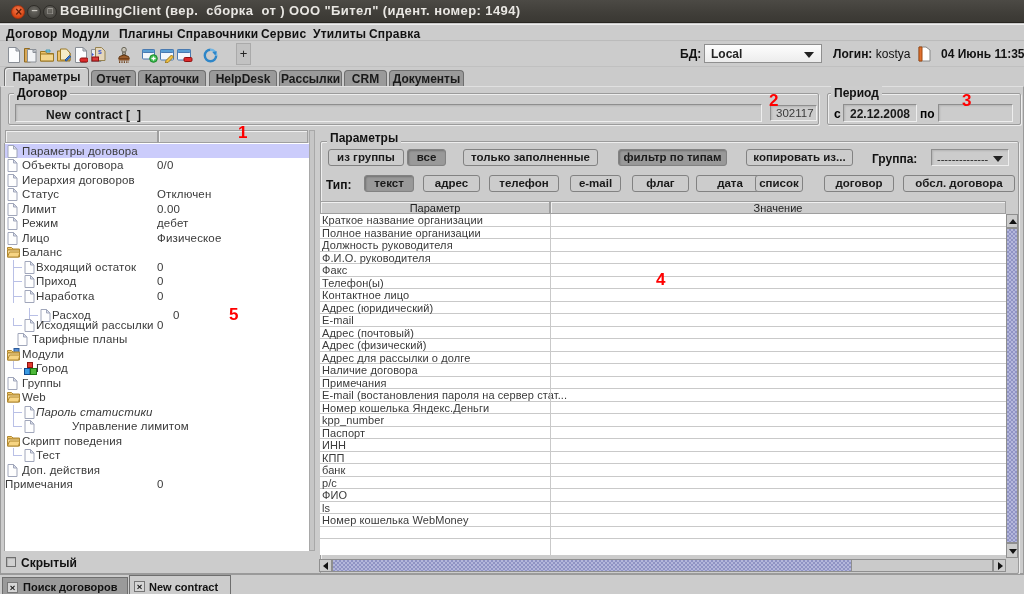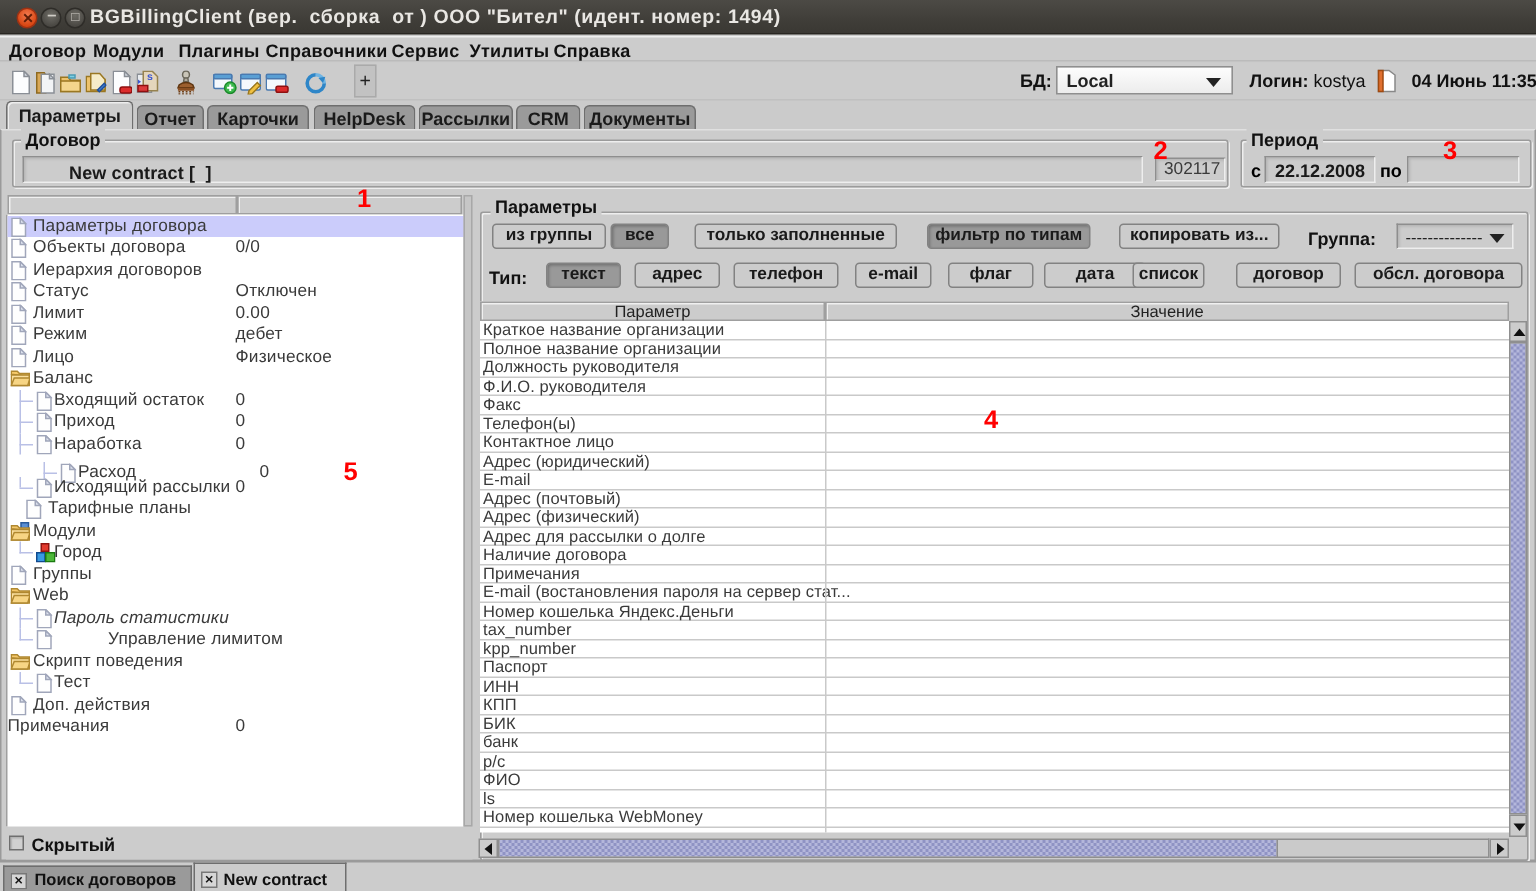--- a/index.html
+++ b/index.html
@@ -431,26 +431,24 @@
 <div class="prow">Контактное лицо</div>
 <div class="prow">Адрес (юридический)</div>
 <div class="prow">E-mail</div>
 <div class="prow">Адрес (почтовый)</div>
 <div class="prow">Адрес (физический)</div>
 <div class="prow">Адрес для рассылки о долге</div>
 <div class="prow">Наличие договора</div>
 <div class="prow">Примечания</div>
 <div class="prow">E-mail (востановления пароля на сервер стат...</div>
 <div class="prow">Номер кошелька Яндекс.Деньги</div>
-<div class="prow">tax_number</div>
 <div class="prow">kpp_number</div>
 <div class="prow">Паспорт</div>
 <div class="prow">ИНН</div>
 <div class="prow">КПП</div>
-<div class="prow">БИК</div>
 <div class="prow">банк</div>
 <div class="prow">р/с</div>
 <div class="prow">ФИО</div>
 <div class="prow">ls</div>
 <div class="prow">Номер кошелька WebMoney</div>
 <div class="prow"></div>
 </div>
 <div id="pcoldiv"></div>
 </div>
 <div class="sbbtn" style="left:1005px; top:127px; width:12px; height:14px;">

